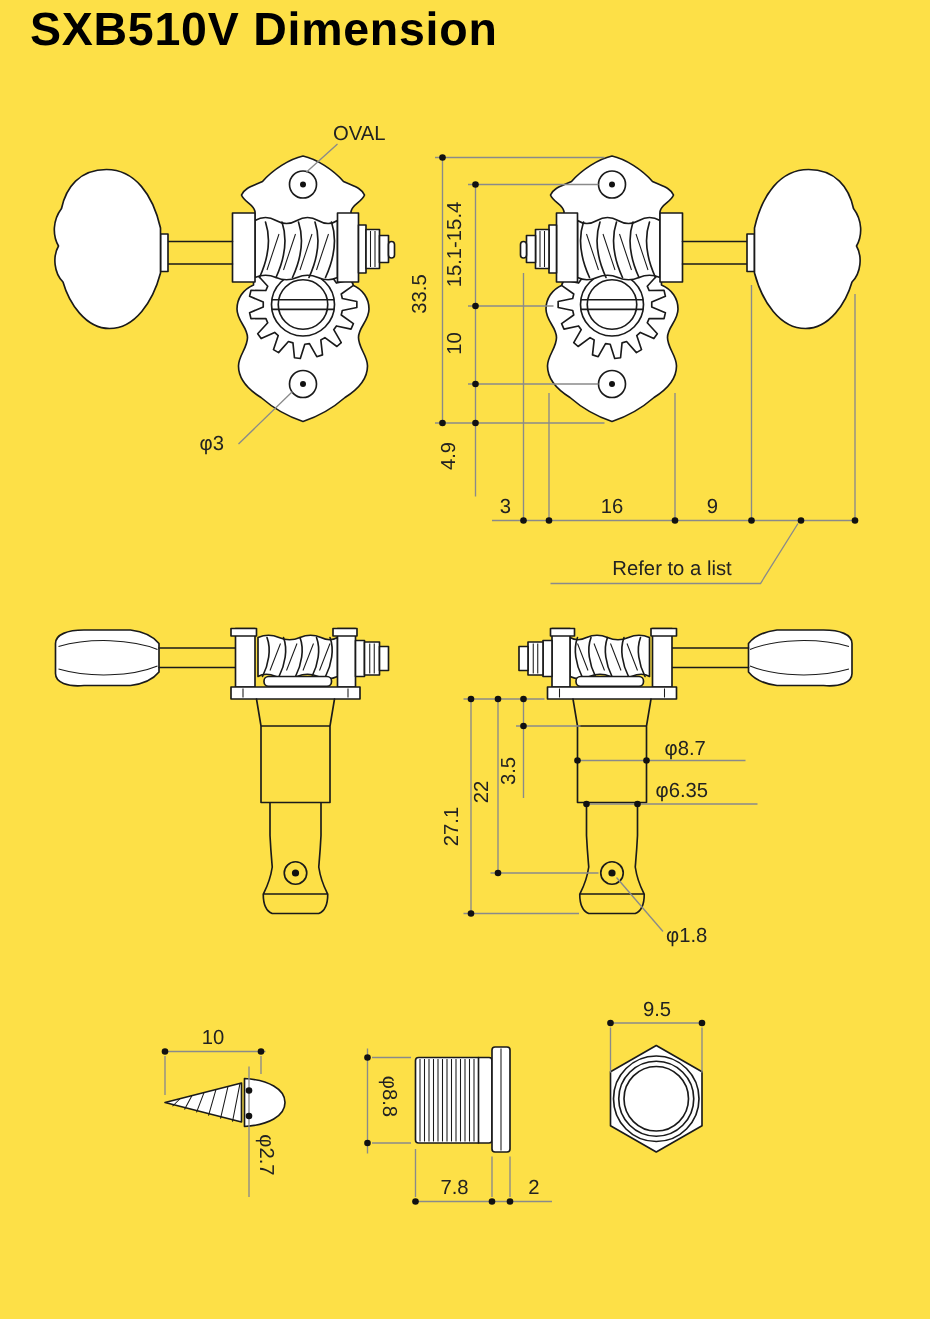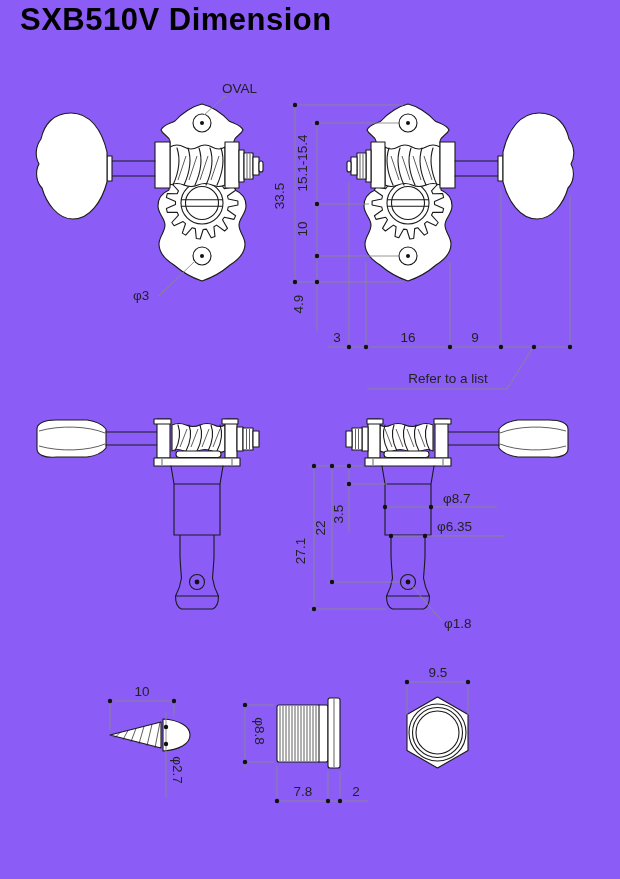--- a/index.html
+++ b/index.html
@@ -1,16 +1,16 @@
 <!DOCTYPE html>
 <html><head>
 <meta charset="utf-8">
 <style>
   html,body{margin:0;padding:0;background:#fff;}
-  .page{position:relative;width:620px;height:879px;background:#8b5cf6;overflow:hidden;
+  .page{position:relative;width:620px;height:879px;background:#fde047;overflow:hidden;
         font-family:"Liberation Sans", sans-serif;}
   .title{position:absolute;left:20px;top:2px;font-size:31px;font-weight:bold;
          letter-spacing:.5px;color:#000;margin:0;font-family:"Liberation Sans",sans-serif;}
   svg{position:absolute;left:0;top:0;}
   .draw{stroke:#1a1a1a;stroke-width:1.1;fill:none;stroke-linejoin:round;stroke-linecap:round;}
   .fillw{stroke:#1a1a1a;stroke-width:1.1;fill:#ffffff;stroke-linejoin:round;}
   .thin{stroke:#1a1a1a;stroke-width:.7;fill:none;}
   .dim{stroke:#8a8a8a;stroke-width:.9;fill:none;}
   .dot{fill:#111;stroke:none;}
   .dimtext{font-family:"Liberation Sans",sans-serif;font-size:13.5px;fill:#222;}

